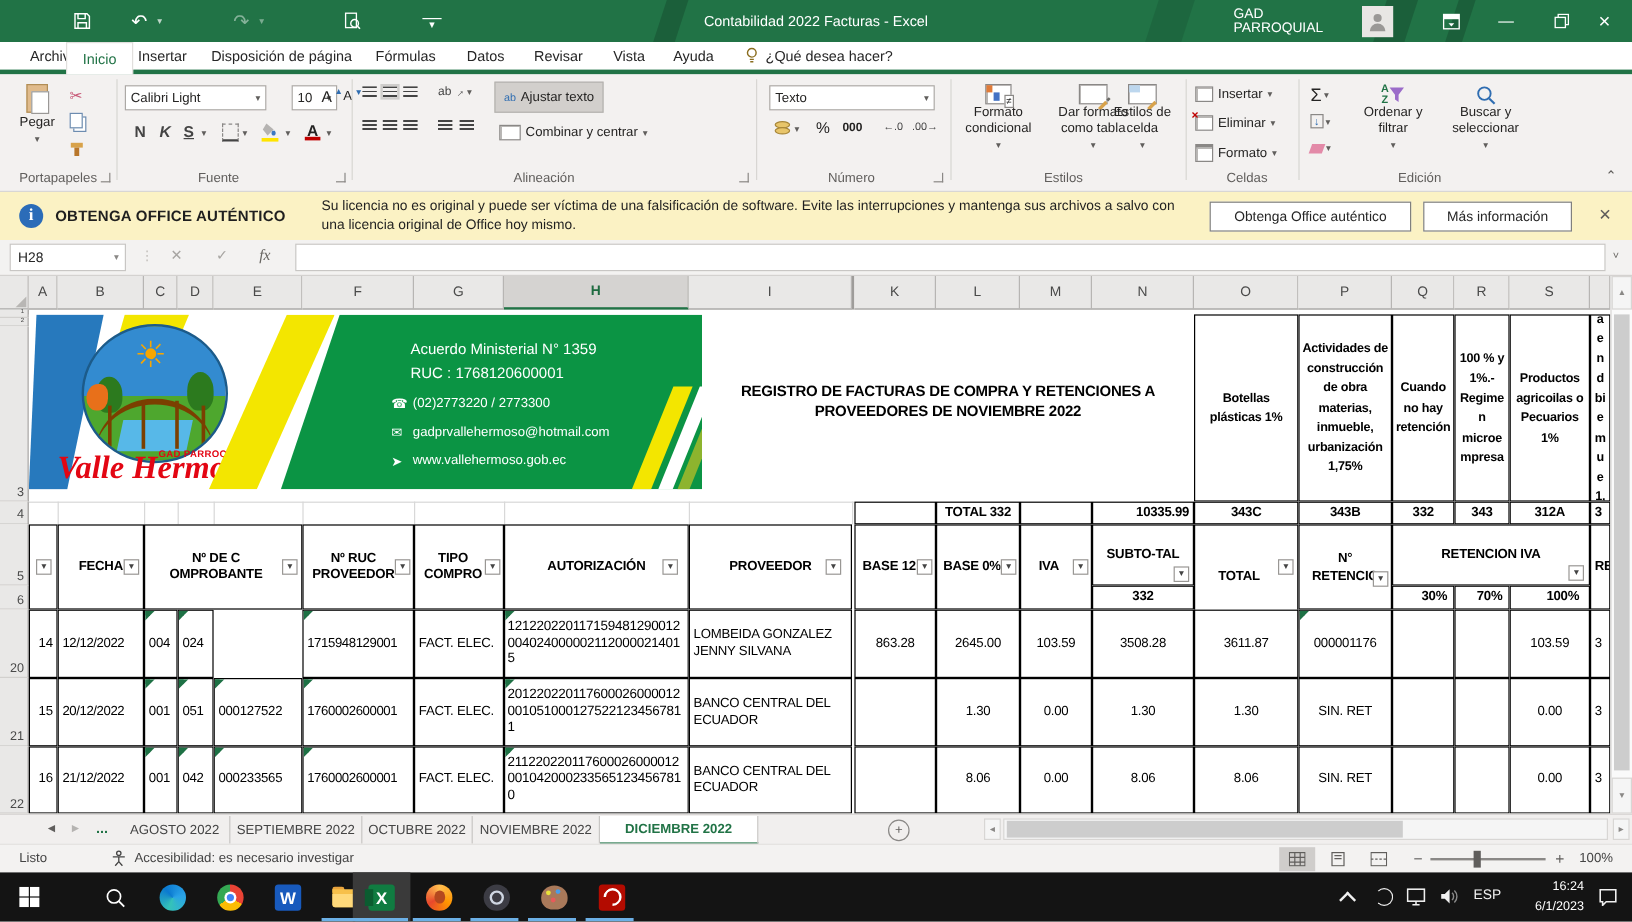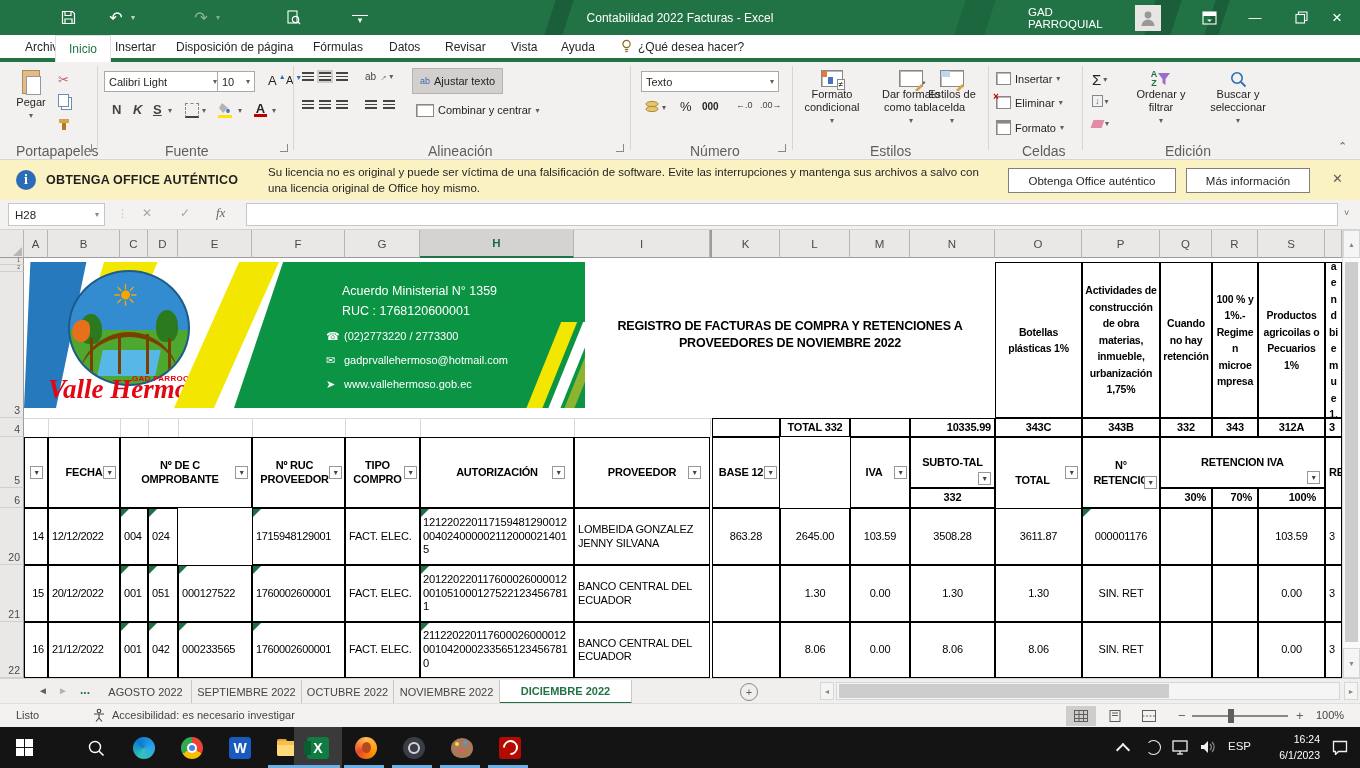--- a/index.html
+++ b/index.html
@@ -11,21 +11,21 @@
   .qa{position:absolute;top:0;height:35px;display:flex;align-items:center;justify-content:center;color:#fff;font-size:14px}
   .winbtn{position:absolute;top:0;width:46px;height:35px;display:flex;align-items:center;justify-content:center;color:#fff;font-size:13px}
   
   #tabrow{position:absolute;left:0;top:35px;width:1360px;height:27px;background:#fff}
   #tabrow .accent{position:absolute;left:0;bottom:0;width:1360px;height:4px;background:#217346}
   .rtab{position:absolute;top:0;height:23px;display:flex;align-items:center;padding:0 13px;font-size:12px;color:#262626;white-space:nowrap}
   .rtab.active{top:0;height:27px;background:#fff;border:1px solid #e1dfdd;border-bottom:none;color:#217346;z-index:2;box-sizing:border-box}
   
   #ribbon{position:absolute;left:0;top:62px;width:1360px;height:98px;background:#f3f1f0;border-bottom:1px solid #d8d6d4;box-sizing:border-box}
   .sep{position:absolute;top:4px;height:84px;width:1px;background:#d8d6d3}
-  .glbl{position:absolute;top:81px;font-size:14px;color:#605e5c;white-space:nowrap}
+  .glbl{position:absolute;top:81px;font-size:11px;color:#605e5c;white-space:nowrap}
   .dl{position:absolute;top:82px;width:7px;height:7px;border-right:1.5px solid #8a8886;border-bottom:1.5px solid #8a8886}
   .rbtn-txt{font-size:11px;color:#252423;white-space:nowrap}
   .combo{position:absolute;background:#fff;border:1px solid #aca9a5;font-size:11px;color:#252423;display:flex;align-items:center;padding:0 4px;box-sizing:border-box}
   .combo .dd{margin-left:auto;font-size:8px;color:#605e5c}
   .mini{position:absolute;display:flex;align-items:center;gap:2px;font-size:12px;color:#444}
   .bigbtn{position:absolute;display:flex;flex-direction:column;align-items:center;font-size:11px;color:#252423;text-align:center;line-height:13px}
   .dda{font-size:8px;color:#605e5c}
   .grid-ic{width:18px;height:14px;border:1px solid #8a8886;background:
      linear-gradient(#b9b7b5 0 1px,transparent 1px) 0 50%/100% 100% no-repeat,
      linear-gradient(90deg,#b9b7b5 0 1px,transparent 1px) 50% 0/100% 100% no-repeat,#fff}
@@ -159,21 +159,21 @@
         </svg>
     </div>
     <div class="glbl" style="left:16px">Portapapeles</div>
     <div class="dl" style="left:84px"></div>
     <div class="sep" style="left:97px"></div>
 
     <div class="combo" style="left:104px;top:9px;width:118px;height:21px">
       <span>Calibri Light</span>
         <span class="dd">▾</span>
     </div>
-    <div class="combo" style="left:217px;top:9px;width:38px;height:21px">
+    <div class="combo" style="left:243px;top:9px;width:38px;height:21px">
       <span>10</span>
         <span class="dd">▾</span>
     </div>
     <div class="mini" style="left:268px;top:11px;font-size:13px;color:#252423">A<span style="font-size:7px;color:#2f6db1;margin-top:-8px">▲</span></div>
     <div class="mini" style="left:286px;top:12px;font-size:11px;color:#252423">A<span style="font-size:7px;color:#2f6db1;margin-top:-6px">▼</span></div>
     <div class="mini" style="left:112px;top:40px;font-weight:bold;font-size:13px">
         <span>N</span>
       </div>
     <div class="mini" style="left:133px;top:40px;font-style:italic;font-weight:bold;font-size:13px">
         <span>K</span>
@@ -496,20 +496,24 @@
       <span class="f" style="right:8px;top:28px">▼</span>
     </div>
   <div class="c b" style="left:574px;top:437px;width:136px;height:71px">
     <span>PROVEEDOR</span>
       <span class="f" style="right:8px;top:28px">▼</span>
     </div>
   <div class="c b" style="left:712px;top:437px;width:68px;height:71px;padding-right:10px">
     <span>BASE 12</span>
       <span class="f" style="right:2px;top:28px">▼</span>
     </div>
+  <div class="c b" style="left:780px;top:437px;width:70px;height:71px;padding-right:10px">
+    <span>BASE 0%</span>
+      <span class="f" style="right:2px;top:28px">▼</span>
+    </div>
   <div class="c b" style="left:850px;top:437px;width:60px;height:71px;padding-right:12px">
     <span>IVA</span>
       <span class="f" style="right:2px;top:28px">▼</span>
     </div>
   <div class="c b" style="left:910px;top:437px;width:85px;height:51px;flex-direction:column">
     <span>SUBTO-TAL</span>
       <span class="f" style="right:3px;bottom:2px">▼</span>
     </div>
   <div class="c b" style="left:910px;top:488px;width:85px;height:20px">332</div>
   <div class="c b" style="left:995px;top:437px;width:87px;height:87px;padding-right:12px">

